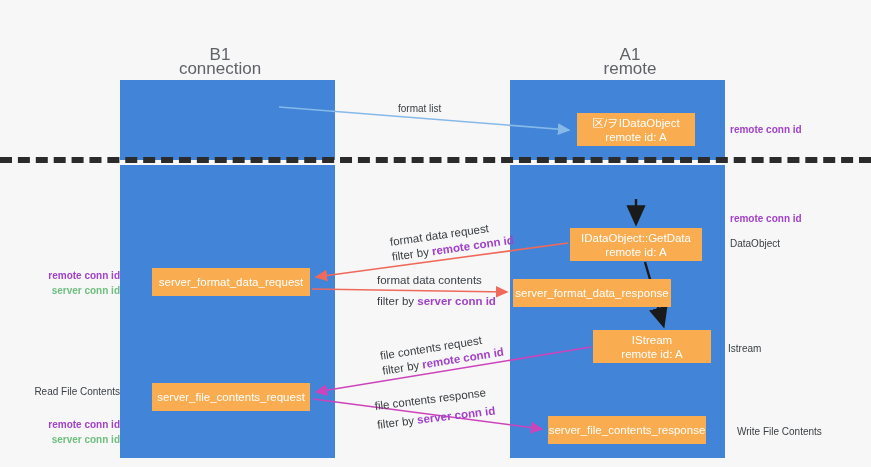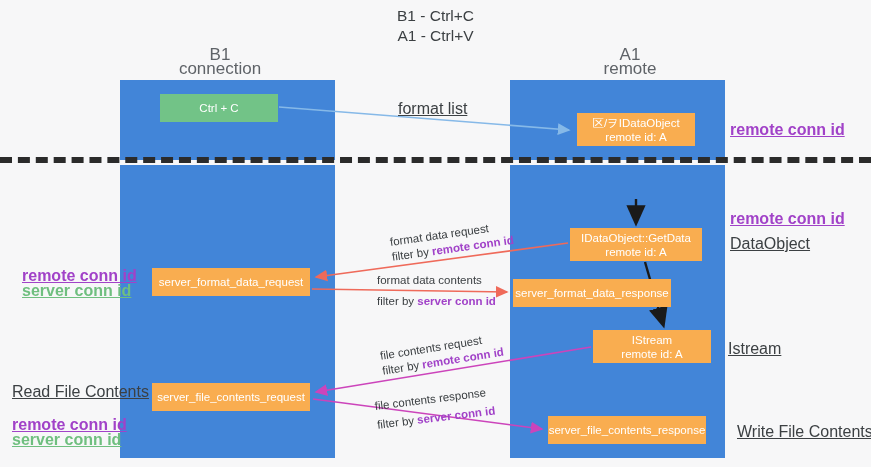--- a/index.html
+++ b/index.html
@@ -55,21 +55,21 @@
   #n-idataobject{left:577px;top:113px;width:118px;height:33px;}
   #n-ctrlv{left:577px;top:172px;width:118px;height:26px;}
   #n-getdata{left:570px;top:228px;width:132px;height:33px;}
   #n-sfdreq{left:152px;top:268px;width:158px;height:28px;}
   #n-sfdres{left:513px;top:279px;width:158px;height:28px;}
   #n-istream{left:593px;top:330px;width:118px;height:33px;}
   #n-sfcreq{left:152px;top:383px;width:158px;height:28px;}
   #n-sfcres{left:548px;top:416px;width:158px;height:28px;}
 
   
-  .ann{position:absolute;font-size:16px;line-height:15px;white-space:nowrap;text-decoration:underline;}
+  .ann{position:absolute;font-size:10px;line-height:15px;white-space:nowrap;}
   .ann.dark{color:#3c4043;}
   .ann.purple{color:#a142c8;font-weight:bold;}
   .ann.green-t{color:#6fbf7f;font-weight:bold;}
 
   #a-formatlist{left:398px;top:101px;}
   #a-rc-1{left:730px;top:122px;}
   #a-rc-2{left:730px;top:211px;}
   #a-dataobject{left:730px;top:236px;}
   #a-istream{left:728px;top:341px;}
   #a-write{left:737px;top:424px;}
@@ -86,22 +86,20 @@
   #g-fdreq{left:389px;top:235px;transform:rotate(-8deg);}
   #g-fdres{left:377px;top:273px;}
   #g-fcreq{left:379px;top:349px;transform:rotate(-9deg);}
   #g-fcres{left:374px;top:399px;transform:rotate(-7deg);}
 </style>
 </head>
 <body>
 
 <div id="stage">
 
-  <div class="abs" id="title">B1 - Ctrl+C
-A1 - Ctrl+V</div>
 
   <div class="abs colhead" id="head-b1">B1
 connection</div>
   <div class="abs colhead" id="head-a1">A1
 remote</div>
 
   <div class="abs lane" id="lane-b1-top"></div>
   <div class="abs lane" id="lane-a1-top"></div>
   <div class="abs lane" id="lane-b1-bot"></div>
   <div class="abs lane" id="lane-a1-bot"></div>
@@ -132,21 +130,20 @@
 
     <line x1="312" y1="289" x2="507" y2="292" stroke="#ef6a5a" stroke-width="1.6" marker-end="url(#ah-red)"></line>
 
     <line x1="591" y1="347" x2="316" y2="392" stroke="#cc44bb" stroke-width="1.6" marker-end="url(#ah-mag)"></line>
 
     <line x1="313" y1="399" x2="542" y2="429" stroke="#cc44bb" stroke-width="1.6" marker-end="url(#ah-mag)"></line>
   </svg>
 
   <div class="abs" id="divider"></div>
 
-  <div class="node green" id="n-ctrlc" style="white-space:pre">Ctrl + C</div>
   <div class="node orange" id="n-idataobject" style="white-space:pre">区/ヲIDataObject
 remote id: A</div>
   <div class="node orange" id="n-getdata" style="white-space:pre">IDataObject::GetData
 remote id: A</div>
   <div class="node orange" id="n-sfdreq">server_format_data_request</div>
   <div class="node orange" id="n-sfdres">server_format_data_response</div>
   <div class="node orange" id="n-istream" style="white-space:pre">IStream
 remote id: A</div>
   <div class="node orange" id="n-sfcres">server_file_contents_response</div>
   <div class="node orange" id="n-sfcreq">server_file_contents_request</div>

